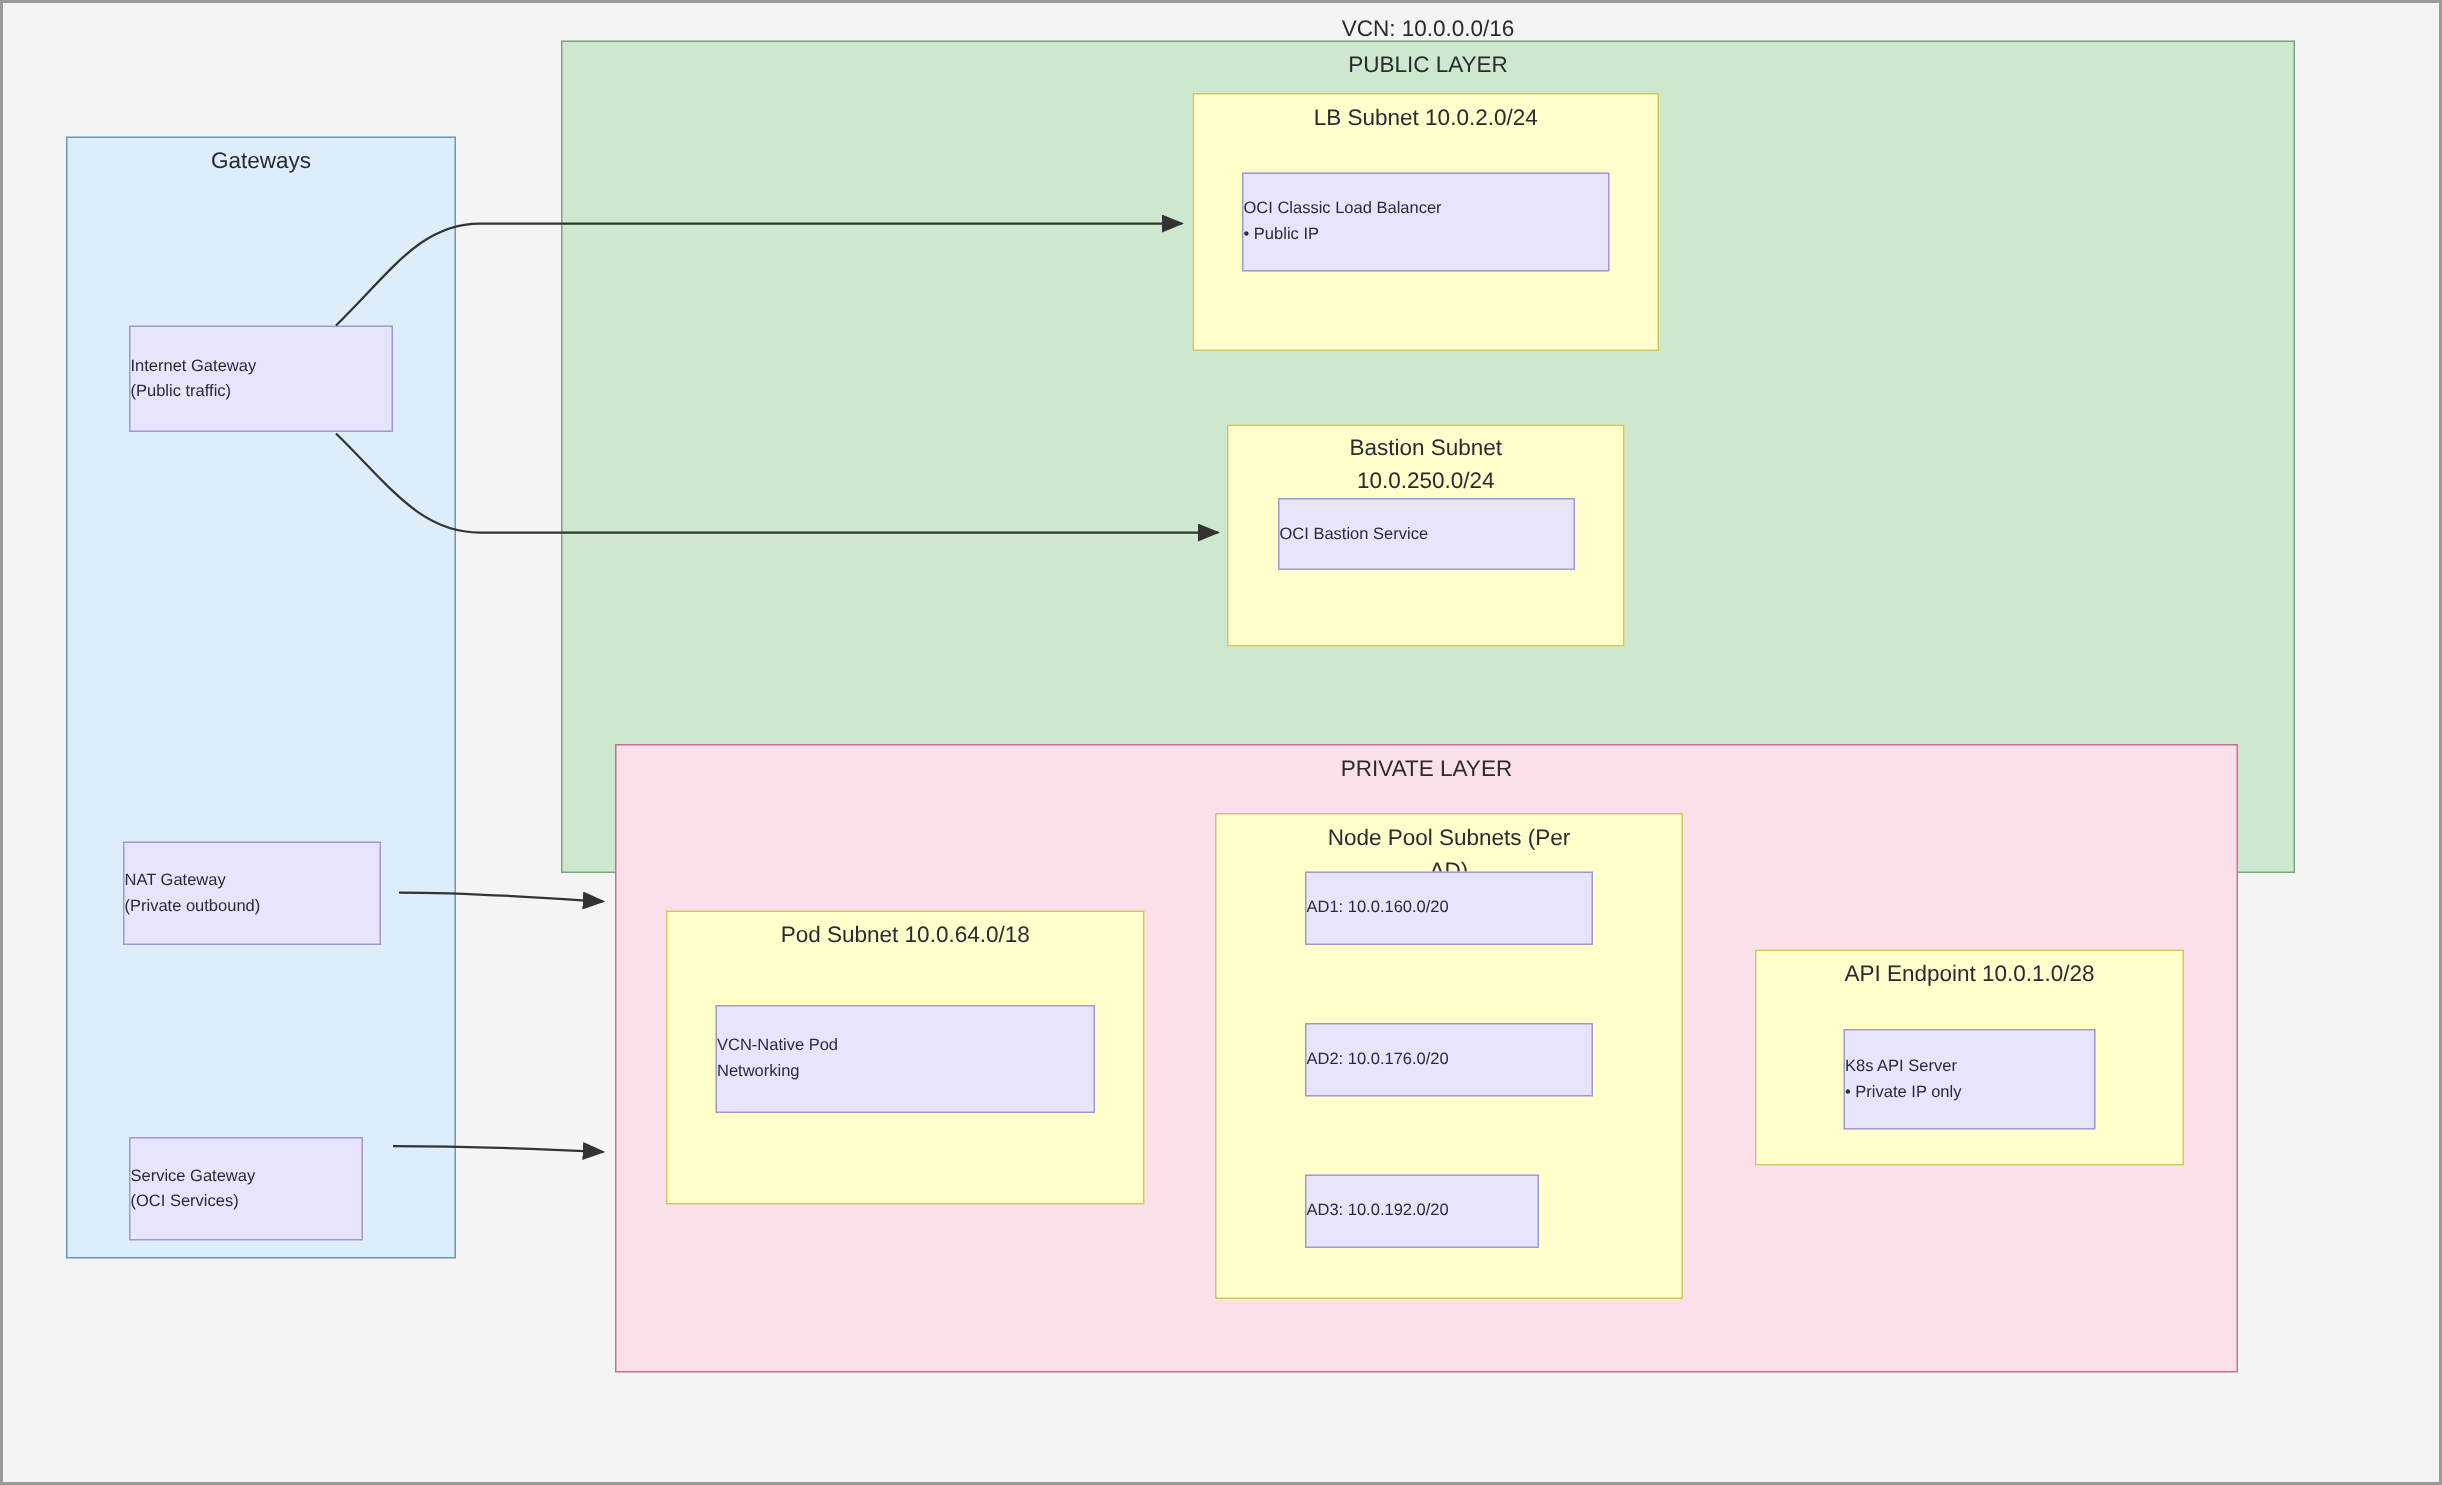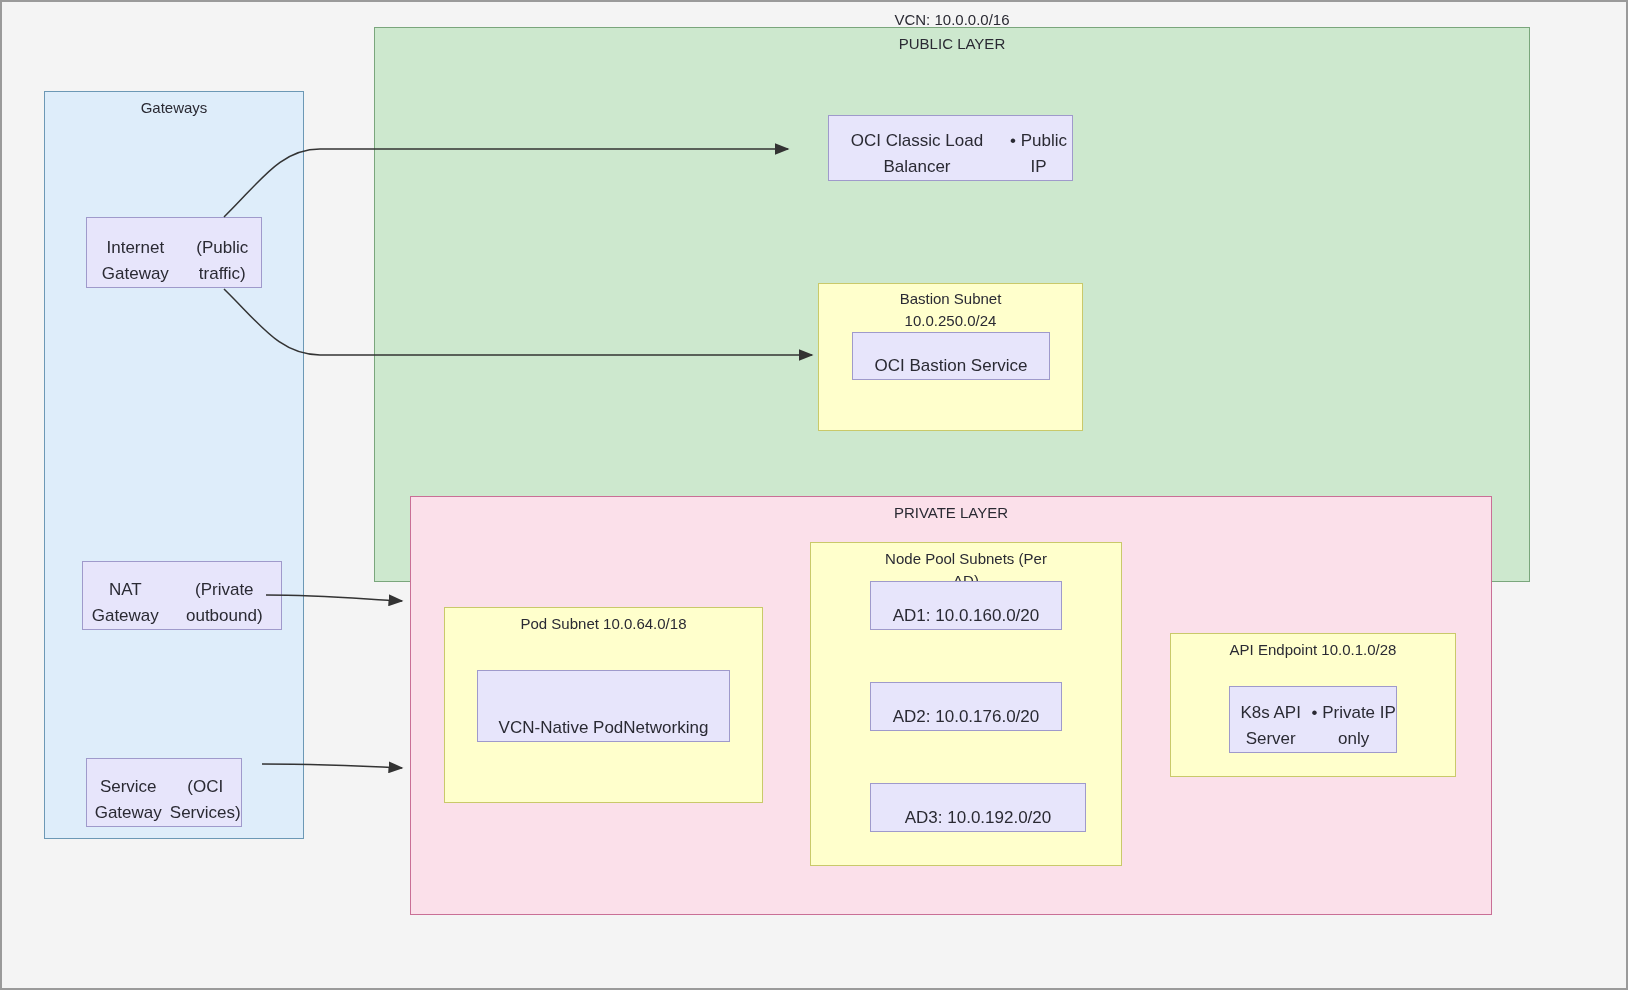--- a/index.html
+++ b/index.html
@@ -55,24 +55,24 @@
     border: 1.6px solid #c96f96;
   }
   .subnet {
     background: #ffffcc;
     border: 1.6px solid #c9c96a;
   }
   .node {
     background: #e7e5fb;
     border: 1.5px solid #9f9acb;
     display: flex;
-    flex-direction: row;
-    align-items: flex-end;
+    flex-direction: column;
+    align-items: flex-start;
     justify-content: center;
-    font-size: 17px;
+    font-size: 11px;
     color: #2a2a33;
     line-height: 1.52;
     text-align: center;
   }
   .node span { display: block; }
 
   svg.edges {
     position: absolute;
     left: 0; top: 0;
     width: 1628px;
@@ -90,34 +90,37 @@
 
   <div class="abs group gateways-panel" style="left:42px; top:89px; width:260px; height:748px;">
     <div class="group-title" style="top:5px;">Gateways</div>
   </div>
 
   <div class="abs node" style="left:84px; top:215px; width:176px; height:71px;">
     <span>Internet Gateway</span>
     <span>(Public traffic)</span>
   </div>
 
-  <div class="abs node" style="left:80px; top:559px; width:200px; height:69px;">
+  <div class="abs node" style="left:80px; top:559px; width:172px; height:69px;">
     <span>NAT Gateway</span>
     <span>(Private outbound)</span>
   </div>
 
   <div class="abs node" style="left:84px; top:756px; width:156px; height:69px;">
     <span>Service Gateway</span>
     <span>(OCI Services)</span>
   </div>
 
   <div class="abs group layer-public" style="left:372px; top:25px; width:1156px; height:555px;">
     <div class="group-title" style="top:5px;">PUBLIC LAYER</div>
   </div>
 
+  <div class="abs group subnet" style="left:793px; top:60px; width:311px; height:172px;">
+    <div class="group-title" style="top:5px;">LB Subnet 10.0.2.0/24</div>
+  </div>
   <div class="abs node" style="left:826px; top:113px; width:245px; height:66px;">
     <span>OCI Classic Load Balancer</span>
     <span>• Public IP</span>
   </div>
 
   <div class="abs group subnet" style="left:816px; top:281px; width:265px; height:148px;">
     <div class="group-title" style="top:4px; padding:0 56px;">Bastion Subnet 10.0.250.0/24</div>
   </div>
   <div class="abs node" style="left:850px; top:330px; width:198px; height:48px;">
     <span>OCI Bastion Service</span>
@@ -137,21 +140,21 @@
 
   <div class="abs group subnet" style="left:808px; top:540px; width:312px; height:324px;">
     <div class="group-title" style="top:5px; padding:0 72px;">Node Pool Subnets (Per AD)</div>
   </div>
   <div class="abs node" style="left:868px; top:579px; width:192px; height:49px;">
     <span>AD1: 10.0.160.0/20</span>
   </div>
   <div class="abs node" style="left:868px; top:680px; width:192px; height:49px;">
     <span>AD2: 10.0.176.0/20</span>
   </div>
-  <div class="abs node" style="left:868px; top:781px; width:216px; height:49px;">
+  <div class="abs node" style="left:868px; top:781px; width:156px; height:49px;">
     <span>AD3: 10.0.192.0/20</span>
   </div>
 
   <div class="abs group subnet" style="left:1168px; top:631px; width:286px; height:144px;">
     <div class="group-title" style="top:5px;">API Endpoint 10.0.1.0/28</div>
   </div>
   <div class="abs node" style="left:1227px; top:672px; width:168px; height:67px;margin-top:12px;">
     <span>K8s API Server</span>
     <span>• Private IP only</span>
   </div>

